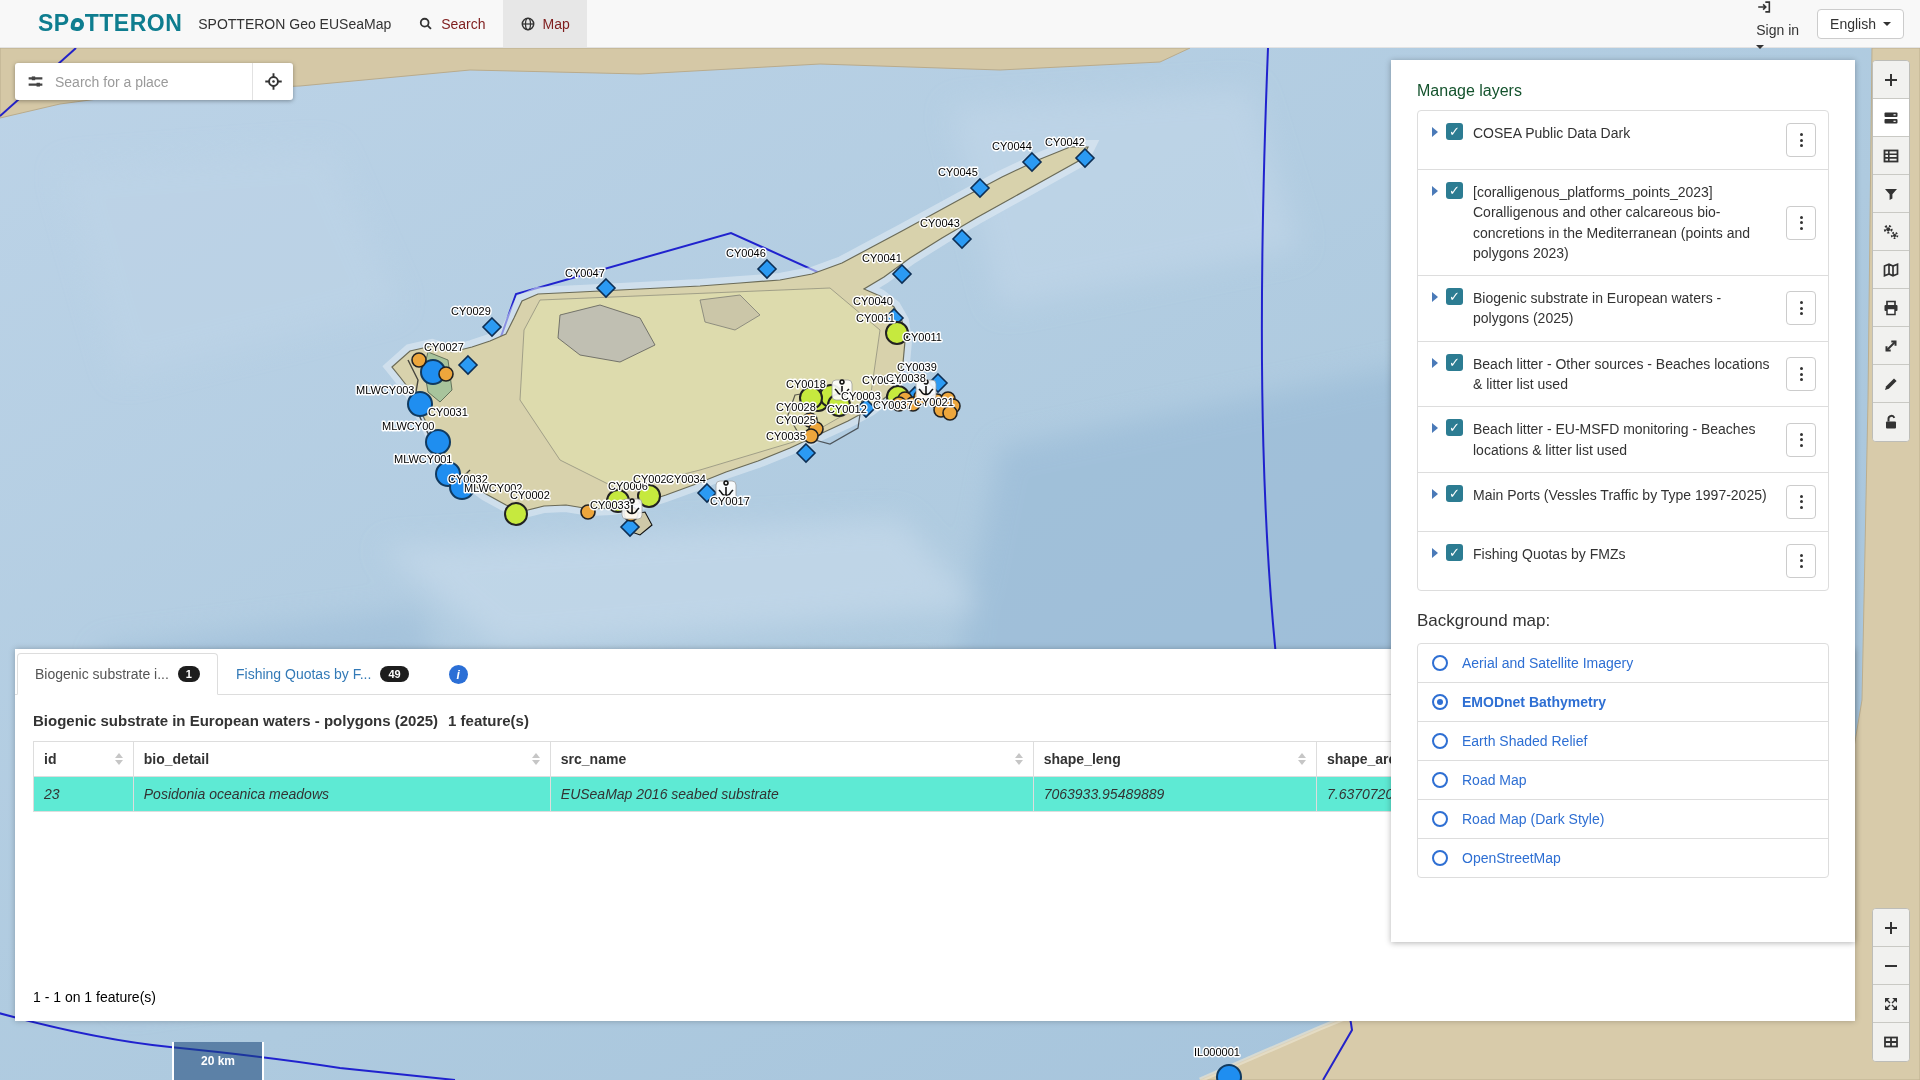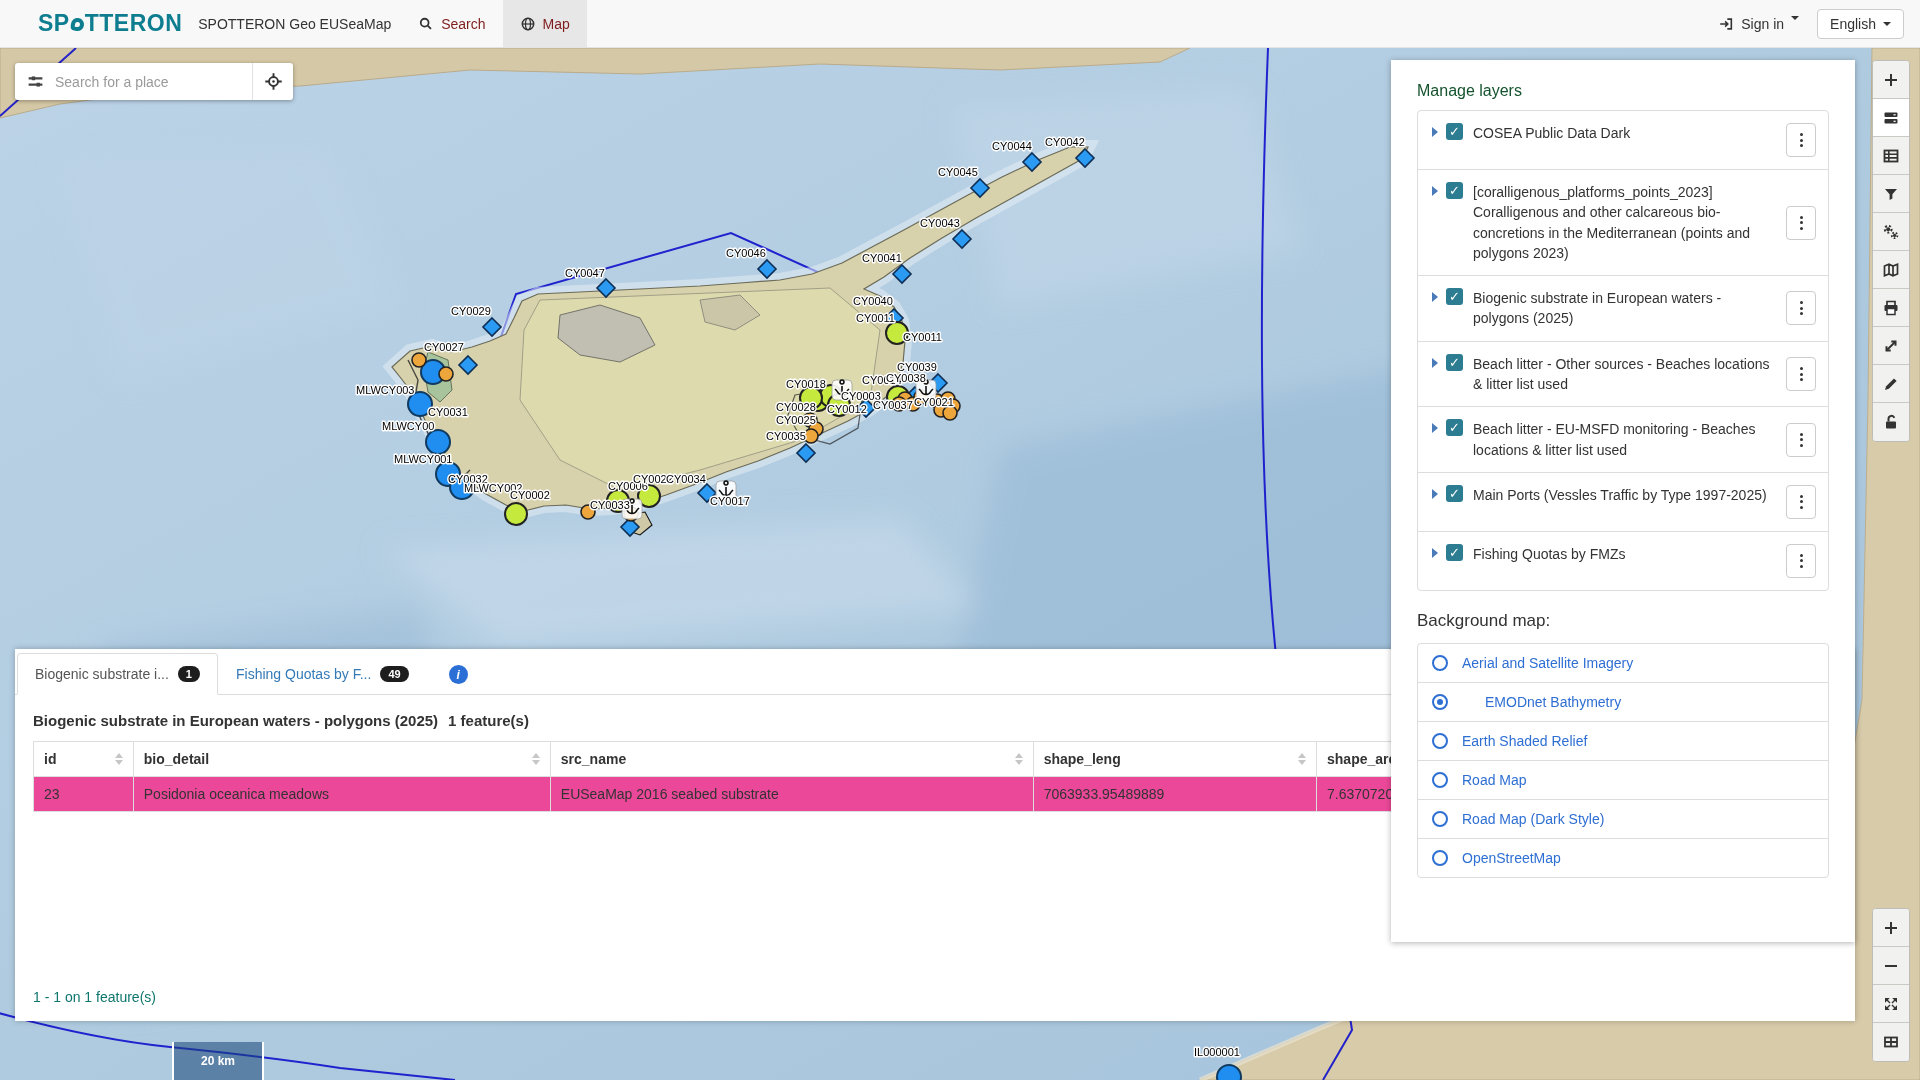--- a/index.html
+++ b/index.html
@@ -11,21 +11,21 @@
   .navbar { position:absolute; top:0; left:0; right:0; height:48px; background:#f8f8f8;
     border-bottom:1px solid #e3e3e3; display:flex; align-items:stretch; z-index:20; }
   .brand { display:flex; align-items:center; padding:0 10px 0 38px; }
   .logo { font-size:23px; font-weight:bold; color:#0e7d8f; letter-spacing:.5px; display:flex; align-items:center; }
   .logo-pin { display:inline-block; width:13px; height:13px; border:4px solid #0e7d8f; border-radius:50% 50% 50% 4px;
     transform:rotate(8deg); margin:0 1px; position:relative; top:1px; }
   .app-title { font-size:14px; color:#333; margin-left:16px; }
   .nav-item { display:flex; align-items:center; gap:7px; padding:0 17px; font-size:14px; color:#7f1d1d; cursor:pointer; }
   .nav-item.active { background:#e7e7e7; }
   .nav-right { margin-left:auto; display:flex; align-items:center; gap:18px; padding-right:16px; }
-  .signin { display:flex; gap:7px; font-size:14px; color:#333; cursor:pointer; }
+  .signin { display:flex; gap:7px; font-size:14px; color:#333; cursor:pointer;flex-direction:column; }
   .lang-btn { background:#fff; border:1px solid #ccc; border-radius:4px; padding:6px 12px; font-size:14px;
     color:#333; display:flex; align-items:center; gap:7px; cursor:pointer; }
   .caret { display:inline-block; width:0; height:0; border-left:4px solid transparent;
     border-right:4px solid transparent; border-top:4px solid #333; }
 
   
   .map { position:absolute; top:48px; left:0; right:0; bottom:0; background:#aecadf; z-index:1; }
   #map-svg { position:absolute; top:0; left:0; width:1920px; height:1032px; }
   .map-label { font:11px "Liberation Sans",sans-serif; fill:#000; stroke:#ffffff;
     stroke-width:2.8px; paint-order:stroke; stroke-linejoin:round; }
@@ -65,26 +65,26 @@
   .badge { background:#1d1d1d; color:#fff; border-radius:10px; padding:2px 8px; font-size:11px; font-weight:bold; }
   .info-icon { width:19px; height:19px; border-radius:50%; background:#2b6fd6; color:#fff; font-size:12px;
     font-weight:bold; font-style:italic; display:flex; align-items:center; justify-content:center;
     margin:0 0 10px 22px; cursor:pointer; }
   .bp-heading { padding:17px 18px 12px; font-size:15px; font-weight:bold; color:#333; }
   .bp-heading .fcount { margin-left:10px; }
   table.attr { border-collapse:collapse; margin-left:18px; font-size:14px; color:#333; table-layout:fixed; }
   table.attr th, table.attr td { border:1px solid #ddd; padding:9px 10px; text-align:left; overflow:hidden;
     white-space:nowrap; }
   table.attr th { font-weight:bold; }
-  table.attr td { background:#ec4899; }
+  table.attr td { background:#5eead4;font-style:italic; }
   .th-inner { display:flex; align-items:center; }
   .sortwrap { margin-left:auto; display:flex; flex-direction:column; gap:2px; padding-left:8px; }
   .sort-up { width:0;height:0;border-left:4px solid transparent;border-right:4px solid transparent;border-bottom:5px solid #c6c6c6; }
   .sort-dn { width:0;height:0;border-left:4px solid transparent;border-right:4px solid transparent;border-top:5px solid #c6c6c6; }
-  .bp-footer { position:absolute; left:18px; bottom:16px; font-size:14px; color:#0f766e; }
+  .bp-footer { position:absolute; left:18px; bottom:16px; font-size:14px; color:#000000; }
 
   
   .layers-panel { position:absolute; left:1391px; top:60px; width:464px; height:882px; background:#fff;
     z-index:8; box-shadow:0 1px 6px rgba(0,0,0,.3); padding:22px 26px; overflow:hidden; }
   .lp-title { font-size:16px; color:#14532d; font-weight:400; margin-bottom:10px; }
   .layer-list { border:1px solid #ddd; border-radius:4px; }
   .layer-row { display:flex; align-items:flex-start; padding:12px 12px; border-bottom:1px solid #ddd; }
   .layer-row:last-child { border-bottom:none; }
   .caret-r { width:0; height:0; border-top:5px solid transparent; border-bottom:5px solid transparent;
     border-left:6px solid #4a7ab8; margin:4px 8px 0 2px; flex:none; cursor:pointer; }
@@ -97,21 +97,21 @@
     align-self:center; cursor:pointer; }
   .dots-btn i { width:3px; height:3px; background:#333; border-radius:50%; }
   .lp-bg-heading { font-size:17px; color:#333; margin:20px 0 12px; }
   .bg-list { border:1px solid #ddd; border-radius:4px; }
   .bg-row { display:flex; align-items:center; gap:14px; padding:11px 14px; border-bottom:1px solid #ddd; cursor:pointer; }
   .bg-row:last-child { border-bottom:none; }
   .radio { width:16px; height:16px; border:2px solid #2e6fd3; border-radius:50%; flex:none; position:relative; }
   .radio.sel::after { content:""; position:absolute; left:3px; top:3px; width:6px; height:6px;
     background:#2e6fd3; border-radius:50%; }
   .bg-label { font-size:14px; color:#2e6fd3; }
-  .bg-row.sel .bg-label { font-weight:normal;margin-left:23px; }
+  .bg-row.sel .bg-label { font-weight:bold; }
 
   .ic { display:flex; }
 </style>
 </head>
 <body>
 
 <div class="app">
 
   <header class="navbar">
     <div class="brand">

